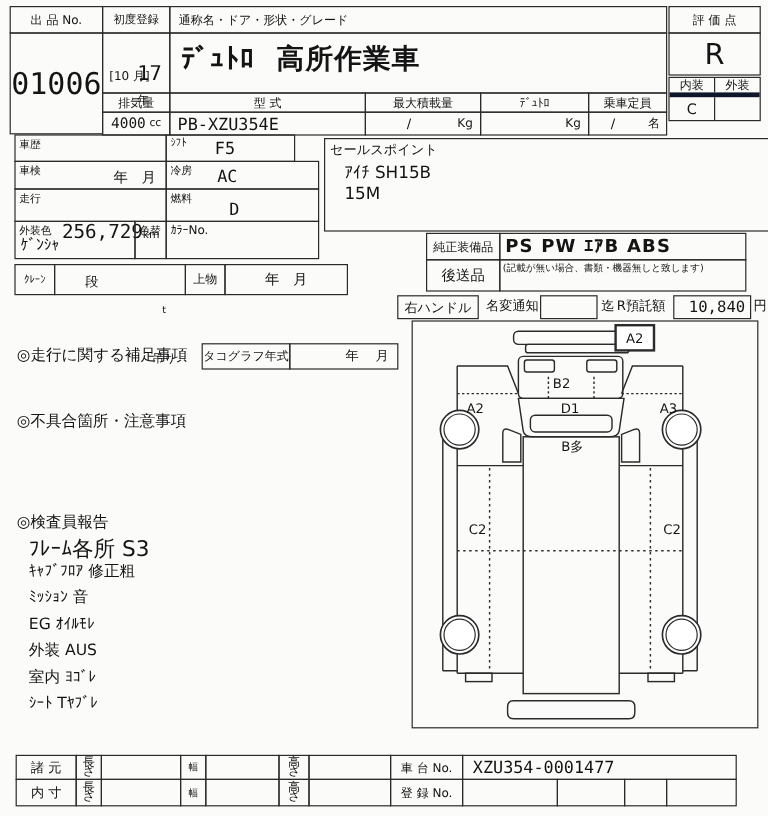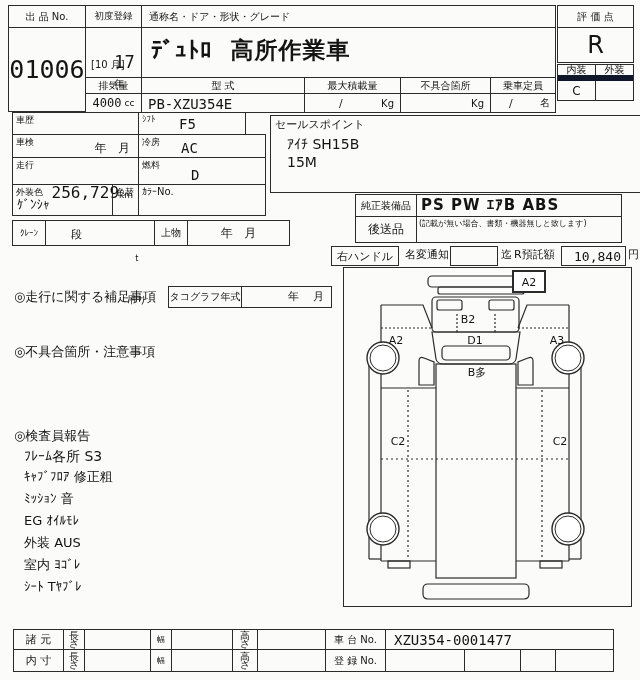--- a/index.html
+++ b/index.html
@@ -50,35 +50,35 @@
 <div class="b" style="left:141px;top:93px;width:164px;height:20px">
   <div class="t mono" style="left:6px;top:2px;font-size:14px">PB-XZU354E</div>
 </div>
 
 <div class="b c lbl" style="left:304px;top:77px;width:97px;height:17px">最大積載量</div>
 <div class="b" style="left:304px;top:93px;width:97px;height:20px;display:flex;align-items:center">
   <span style="margin-left:34px;font-size:11px">/</span>
   <span style="margin-left:auto;margin-right:6px;font-size:10px">Kg</span>
 </div>
 
-<div class="b c lbl" style="left:400px;top:77px;width:91px;height:17px">不具合箇所</div>
+<div class="b c lbl" style="left:400px;top:77px;width:91px;height:17px">ﾃﾞｭﾄﾛ</div>
 <div class="b" style="left:400px;top:93px;width:91px;height:20px;display:flex;align-items:center">
   <span style="margin-left:auto;margin-right:6px;font-size:10px">Kg</span>
 </div>
 
 <div class="b c lbl" style="left:490px;top:77px;width:66px;height:17px">乗車定員</div>
 <div class="b" style="left:490px;top:93px;width:66px;height:20px;display:flex;align-items:center">
   <span style="margin-left:18px;font-size:11px">/</span>
   <span style="margin-left:auto;margin-right:5px;font-size:10px">名</span>
 </div>
 
 <div class="b c lbl" style="left:557px;top:5px;width:77px;height:23px">評 価 点</div>
 <div class="b c" style="left:557px;top:27px;width:77px;height:36px;font-size:24px">R</div>
 <div class="b" style="left:557px;top:64px;width:77px;height:37px">
-  <div style="display:flex;height:16px;border-bottom:6px solid #0f172a">
+  <div style="display:flex;height:16px;border-bottom:4px solid #0f172a">
     <div class="c lbl" style="flex:1;border-right:1px solid #2b2b2b">内装</div>
     <div class="c lbl" style="flex:1">外装</div>
   </div>
   <div style="display:flex;height:19px">
     <div class="c" style="flex:1;border-right:1px solid #2b2b2b;font-size:12px">C</div>
     <div class="c" style="flex:1;font-size:12px"></div>
   </div>
 </div>
 
 <div class="b" style="left:12px;top:112px;width:127px;height:23px">
@@ -157,21 +157,21 @@
 <div class="t" style="left:628px;top:249px;font-size:11px">円</div>
 
 <div class="t" style="left:14px;top:290px;font-size:13px">◎走行に関する補足事項</div>
 <div class="b c" style="left:168px;top:286px;width:74px;height:22px;font-size:10px">タコグラフ年式</div>
 <div class="b" style="left:241px;top:286px;width:91px;height:22px">
   <span class="t" style="right:7px;top:4px;font-size:11px">年    月</span>
 </div>
 <div class="t" style="left:14px;top:345px;font-size:13px">◎不具合箇所・注意事項</div>
 <div class="t" style="left:14px;top:429px;font-size:13px">◎検査員報告</div>
 <div style="position:absolute;left:24px;top:448px">
-  <div class="t" style="position:static;height:22px;font-size:14px">ﾌﾚｰﾑ各所 S3</div>
+  <div class="t" style="position:static;height:22px;font-size:18px">ﾌﾚｰﾑ各所 S3</div>
   <div class="t" style="position:static;height:22px;font-size:13px">ｷｬﾌﾞﾌﾛｱ 修正粗</div>
   <div class="t" style="position:static;height:22px;font-size:13px">ﾐｯｼｮﾝ 音</div>
   <div class="t" style="position:static;height:22px;font-size:13px">EG ｵｲﾙﾓﾚ</div>
   <div class="t" style="position:static;height:22px;font-size:13px">外装 AUS</div>
   <div class="t" style="position:static;height:22px;font-size:13px">室内 ﾖｺﾞﾚ</div>
   <div class="t" style="position:static;height:22px;font-size:13px">ｼｰﾄ Tﾔﾌﾞﾚ</div>
 </div>
 
 <div class="b" style="left:343px;top:267px;width:289px;height:340px">
   <svg width="287" height="338" viewBox="0 0 287 338">

